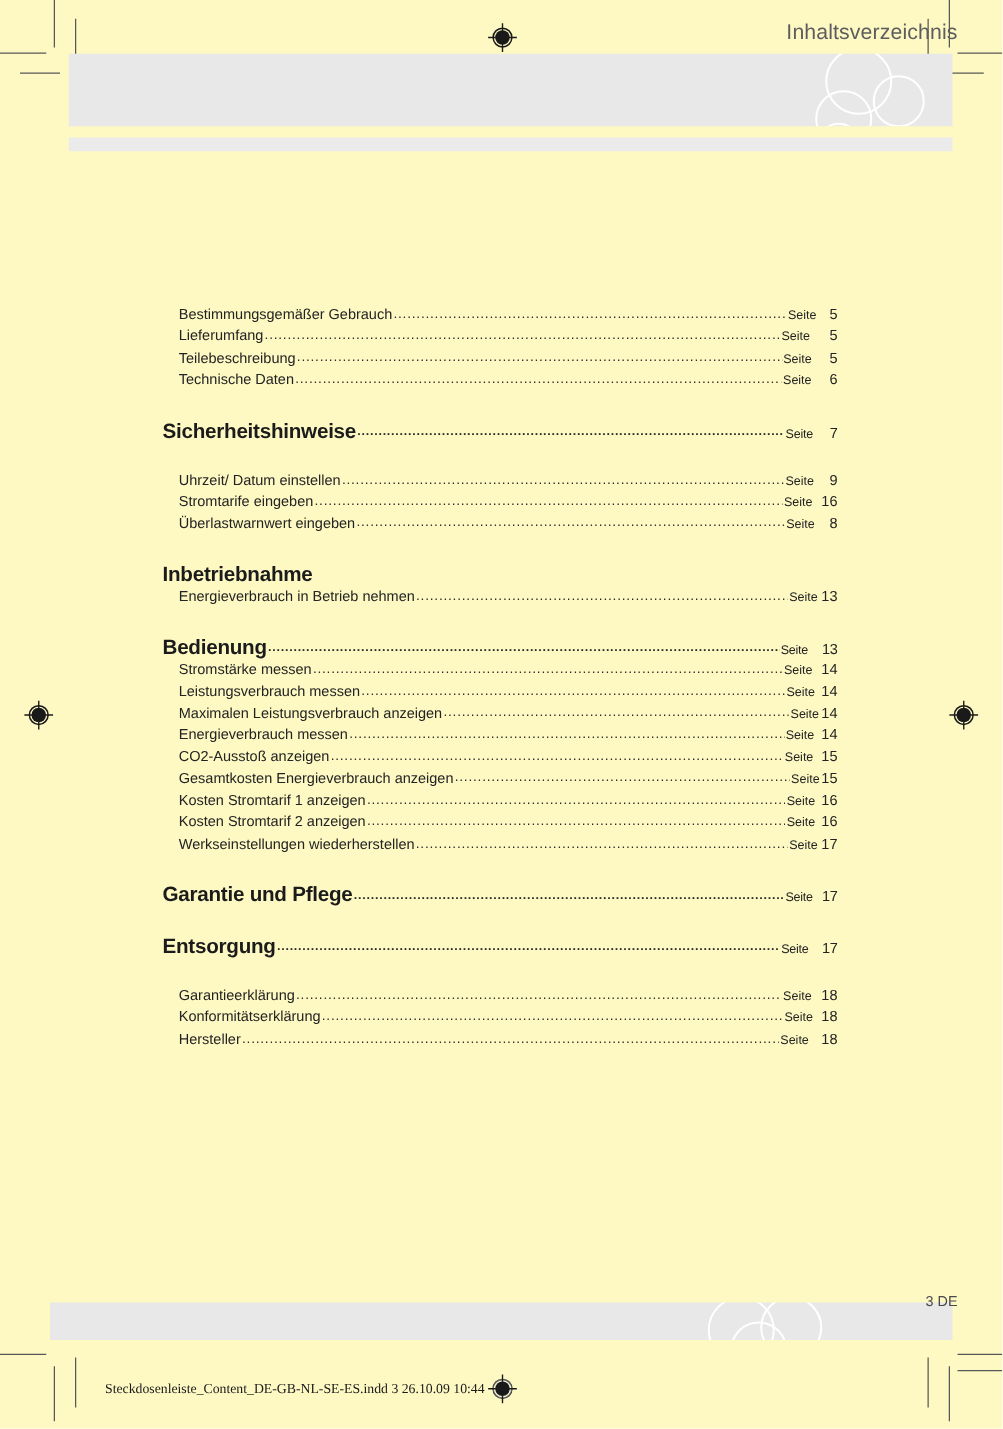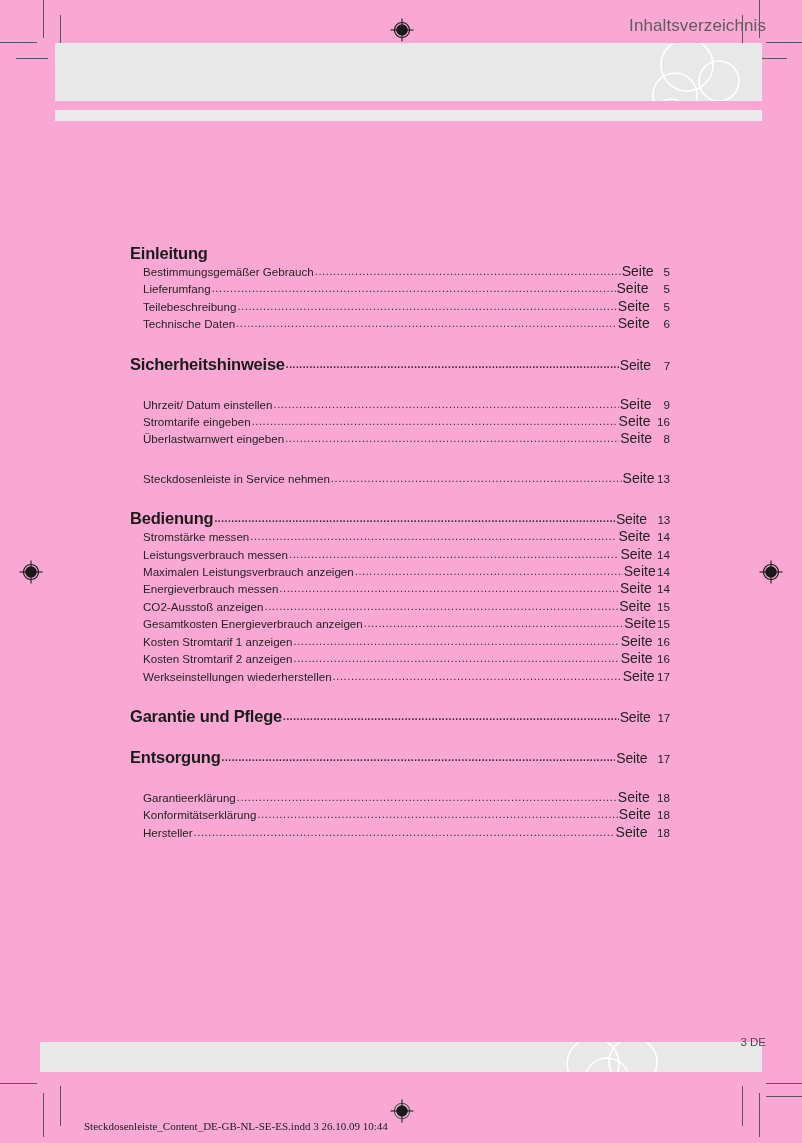--- a/index.html
+++ b/index.html
@@ -9,21 +9,21 @@
   }
   body {
     font-family: "Liberation Sans", sans-serif;
     -webkit-font-smoothing: antialiased;
   }
   #page {
     position: relative;
     width: 802px;
     height: 1143px;
     overflow: hidden;
-    background: #f9a8d4;
+    background: #fef9c3;
   }
 
   
   .crop-v, .crop-h {
     position: absolute;
     background: #58585a;
   }
   .crop-v { width: 1px; }
   .crop-h { height: 1px; }
 
@@ -105,21 +105,21 @@
     margin: 0 1px;
     position: relative;
     top: -1px;
   }
   .toc-head-row .leader {
     font-size: 10px;
     top: -2px;
   }
 
   .pg-label {
-    font-size: 14px;
+    font-size: 10px;
     font-weight: normal;
     color: #232323;
     white-space: nowrap;
   }
   .pg-num {
     font-size: 11.6px;
     font-weight: normal;
     color: #232323;
     width: 24px;
     text-align: right;
@@ -147,21 +147,20 @@
     z-index: 3;
   }
   .imprint {
     position: absolute;
     left: 84px;
     top: 1105px;
     font-family: "Liberation Serif", serif;
     font-size: 11px;
     color: #1a1a1a;
     white-space: nowrap;
-    margin-top: 15px;
   }
 </style>
 </head>
 <body>
 
 <div id="page">
 
   <div class="crop-v" style="left:43px; top:0; height:38px;"></div>
   <div class="crop-h" style="left:0; top:42px; width:37px;"></div>
   <div class="crop-h" style="left:16px; top:58px; width:32px;"></div>
@@ -220,23 +219,20 @@
       <circle cx="40" cy="64" r="22" fill="none" stroke="#ffffff" stroke-width="1.6"></circle>
       <circle cx="36" cy="84" r="16" fill="none" stroke="#ffffff" stroke-width="1.6"></circle>
     </svg>
   </div>
   <div class="header-band-thin"></div>
   <div class="header-title">Inhaltsverzeichnis</div>
 
   <div class="toc">
 
     <div class="group">
-      <div class="toc-head-row">
-        <span class="title">Einleitung</span>
-      </div>
       <div class="toc-sub-row">
         <span class="title">Bestimmungsgemäßer Gebrauch</span>
         <span class="leader">...........................................................................................................................</span>
         <span class="pg-label">Seite</span>
         <span class="pg-num">5</span>
       </div>
       <div class="toc-sub-row">
         <span class="title">Lieferumfang</span>
         <span class="leader">...........................................................................................................................</span>
         <span class="pg-label">Seite</span>
@@ -286,22 +282,25 @@
         <span class="title">Überlastwarnwert eingeben</span>
         <span class="leader">...........................................................................................................................</span>
         <span class="pg-label">Seite</span>
         <span class="pg-num">8</span>
       </div>
     </div>
 
     <div class="spacer-lg"></div>
 
     <div class="group">
-      <div class="toc-sub-row">
-        <span class="title">Steckdosenleiste in Service nehmen</span>
+      <div class="toc-head-row">
+        <span class="title">Inbetriebnahme</span>
+      </div>
+      <div class="toc-sub-row">
+        <span class="title">Energieverbrauch in Betrieb nehmen</span>
         <span class="leader">...........................................................................................................................</span>
         <span class="pg-label">Seite</span>
         <span class="pg-num">13</span>
       </div>
     </div>
 
     <div class="spacer-lg"></div>
 
     <div class="group">
       <div class="toc-head-row">

